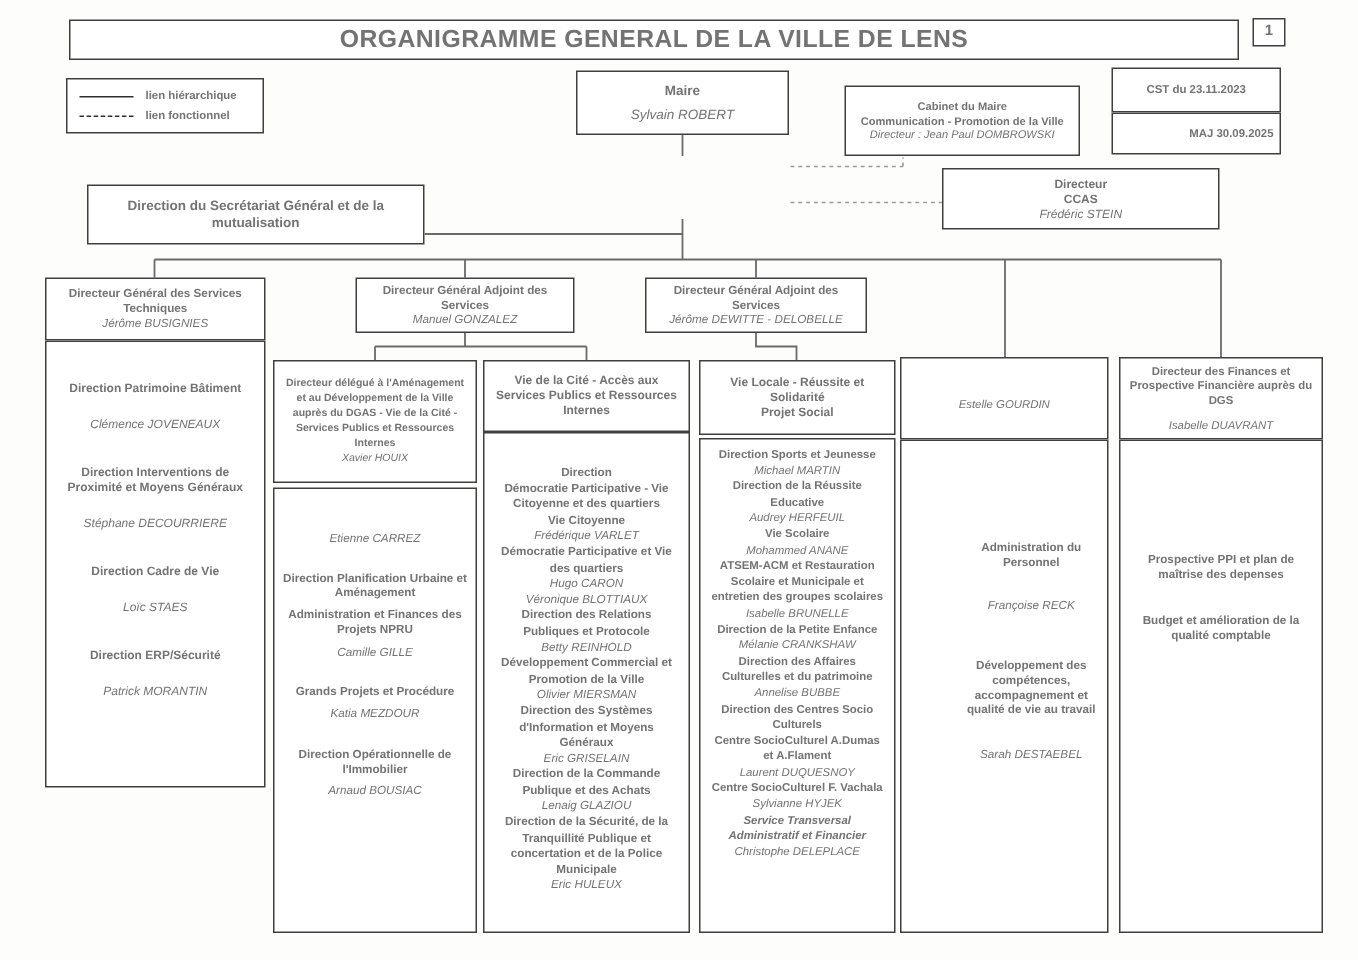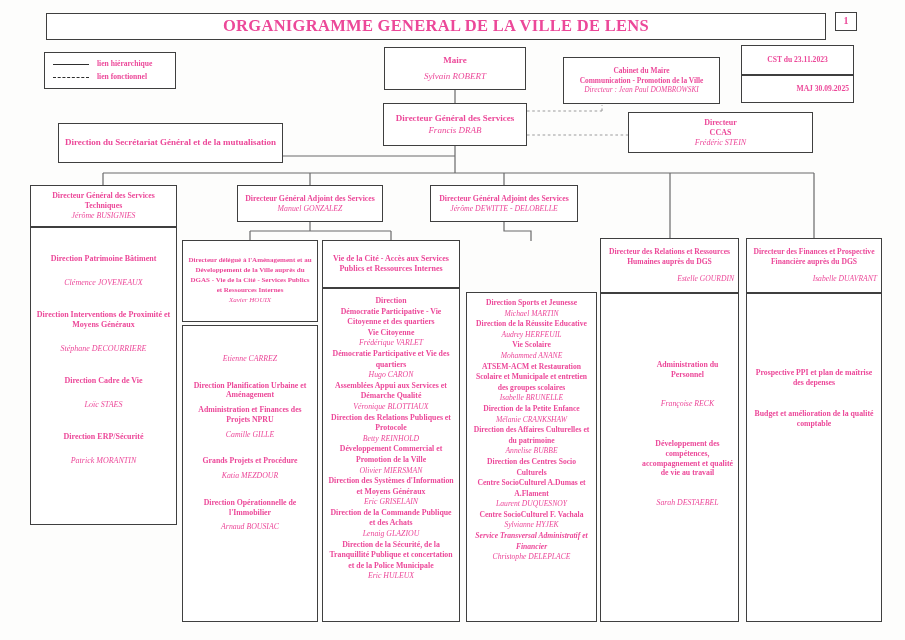--- a/index.html
+++ b/index.html
@@ -1,38 +1,38 @@
 <!DOCTYPE html>
 <html><head>
 <meta charset="utf-8">
 <style>
   html,body{margin:0;padding:0;background:#fdfdfc;}
   #canvas{position:relative;width:905px;height:640px;background:#fdfdfc;overflow:hidden;
-          font-family:Liberation Serif, serif;color:#ec4899;}
+          font-family:Liberation Sans, sans-serif;color:#737373;}
   .box{position:absolute;border:1.4px solid #3f3f3f;background:#fff;box-sizing:border-box;
        text-align:center;display:flex;flex-direction:column;justify-content:center;
        padding:3px 4px;line-height:1.25;}
   .panel{justify-content:flex-start;}
   svg.wires{position:absolute;left:0;top:0;pointer-events:none;}
 
   .title-box{font-weight:bold;font-size:16.5px;letter-spacing:.3px;justify-content:center;}
   .pagenum{font-size:10px;font-weight:bold;padding:1px;}
   .legend{align-items:stretch;justify-content:center;padding:4px 8px;font-size:7.6px;font-weight:bold;}
   .legend .row{display:flex;align-items:center;gap:8px;height:13px;}
   .swatch{width:36px;height:0;border-top:1.6px solid #2e2e2e;flex:none;}
   .swatch.dashed{border-top-style:dashed;}
   .legend .lbl{flex:1;text-align:left;}
 
   .t{font-weight:bold;}
   .n{font-style:italic;font-weight:normal;}
   .fs9{font-size:9px;}
   .fs8{font-size:8px;}
   .fs74{font-size:7.4px;line-height:1.32;}
   .fs7{font-size:7px;line-height:1.42;}
-  .gap4{margin-top:4px;} .gap8{margin-top:8px;text-align:right;}
+  .gap4{margin-top:4px;} .gap8{margin-top:8px;}
 
   .line{padding:0 1px;}
   [data-kind="direction"]{font-weight:bold;}
   [data-kind="person"]{font-style:italic;}
   [data-kind="service"]{font-weight:bold;font-style:italic;}
 
   
   #title-box{left:46px;top:13px;width:780px;height:27px;}
   #page-num{left:835px;top:12px;width:22px;height:19px;}
   #legend{left:44px;top:52px;width:132px;height:37px;}
@@ -56,21 +56,21 @@
 
   
   #col1-body{left:30px;top:227px;width:147px;height:298px;font-size:8px;padding-top:26px;}
   #col1-body [data-kind="direction"]{margin-bottom:14px;}
   #col1-body [data-kind="person"]{margin-bottom:22px;}
 
   #col2-body{left:182px;top:325px;width:136px;height:297px;font-size:7.8px;padding-top:28px;}
   #col2-body [data-kind="direction"]{margin-bottom:5px;}
   #col2-body [data-kind="person"]{margin-bottom:17px;}
 
-  #col3-body{left:322px;top:288px;width:138px;height:334px;font-size:7.8px;line-height:10.6px;padding-top:7px;}
+  #col3-body{left:322px;top:288px;width:138px;height:334px;font-size:7.8px;line-height:10.6px;padding-top:21px;}
   #col4-body{left:466px;top:292px;width:131px;height:330px;font-size:7.6px;line-height:10.6px;padding-top:5px;}
 
   #col5-body{left:600px;top:293px;width:139px;height:329px;font-size:7.8px;padding-top:66px;padding-left:40px;}
   #col5-body [data-kind="direction"]{margin-bottom:20px;}
   #col5-body [data-kind="person"]{margin-bottom:30px;}
 
   #col6-body{left:746px;top:293px;width:136px;height:329px;font-size:7.8px;padding-top:74px;}
   #col6-body .line{margin-bottom:22px;}
 </style>
 </head>
@@ -107,24 +107,20 @@
     <div class="t">Maire</div>
     <div class="n gap4">Sylvain ROBERT</div>
   </div>
 
   <div id="cabinet" class="box fs74">
     <div class="t">Cabinet du Maire</div>
     <div class="t">Communication - Promotion de la Ville</div>
     <div class="n">Directeur : Jean Paul DOMBROWSKI</div>
   </div>
 
-  <div id="dgs" class="box fs9">
-    <div class="t">Directeur Général des Services</div>
-    <div class="n">Francis DRAB</div>
-  </div>
 
   <div id="ccas" class="box fs8">
     <div class="t">Directeur</div>
     <div class="t">CCAS</div>
     <div class="n">Frédéric STEIN</div>
   </div>
 
   <div id="secretariat" class="box">
     <div>Direction du Secrétariat Général et de la mutualisation</div>
   </div>
@@ -146,23 +142,26 @@
 
   <div id="col2-header" class="box fs7">
     <div class="t">Directeur délégué à l'Aménagement et au Développement de la Ville auprès du DGAS - Vie de la Cité - Services Publics et Ressources Internes</div>
     <div class="n">Xavier HOUIX</div>
   </div>
 
   <div id="col3-header" class="box">
     <div class="t">Vie de la Cité - Accès aux Services Publics et Ressources Internes</div>
   </div>
 
+  <div id="col4-header" class="box">
+    <div class="t">Vie Locale - Réussite et Solidarité</div>
+    <div class="t">Projet Social</div>
+  </div>
 
   <div id="col5-header" class="box">
-    <div class="t">Directeur des Relations et Ressources Humaines auprès du DGS</div>
     <div class="n gap8">Estelle GOURDIN</div>
   </div>
 
   <div id="col6-header" class="box">
     <div class="t">Directeur des Finances et Prospective Financière auprès du DGS</div>
     <div class="n gap8">Isabelle DUAVRANT</div>
   </div>
 
   <div id="col1-body" class="box panel">
 
@@ -210,21 +209,20 @@
       <div class="line" data-kind="direction">Démocratie Participative - Vie Citoyenne et des quartiers</div>
 
       <div class="line" data-kind="direction">Vie Citoyenne</div>
 
       <div class="line" data-kind="person">Frédérique VARLET</div>
 
       <div class="line" data-kind="direction">Démocratie Participative et Vie des quartiers</div>
 
       <div class="line" data-kind="person">Hugo CARON</div>
 
-      <div class="line" data-kind="direction">Assemblées Appui aux Services et Démarche Qualité</div>
 
       <div class="line" data-kind="person">Véronique BLOTTIAUX</div>
 
       <div class="line" data-kind="direction">Direction des Relations Publiques et Protocole</div>
 
       <div class="line" data-kind="person">Betty REINHOLD</div>
 
       <div class="line" data-kind="direction">Développement Commercial et Promotion de la Ville</div>
 
       <div class="line" data-kind="person">Olivier MIERSMAN</div>

